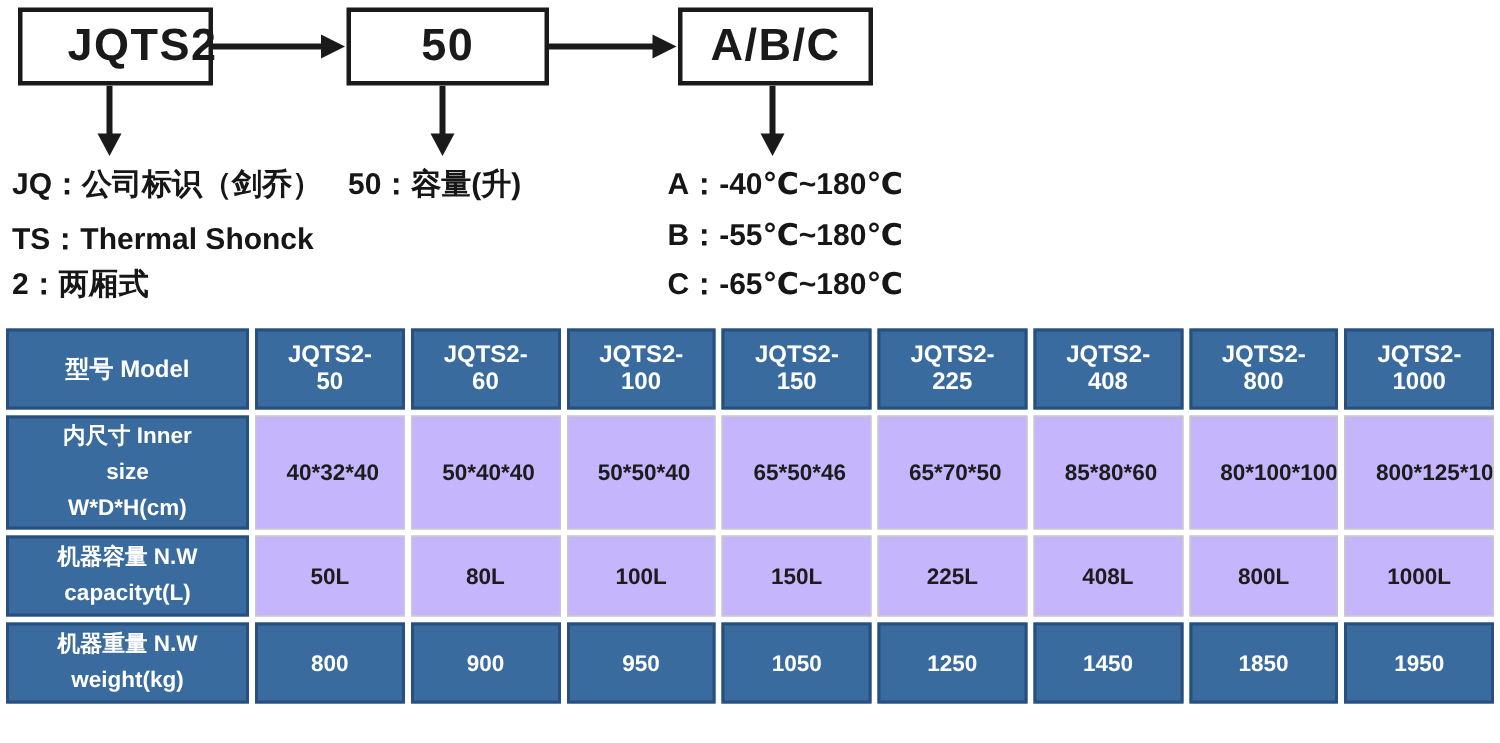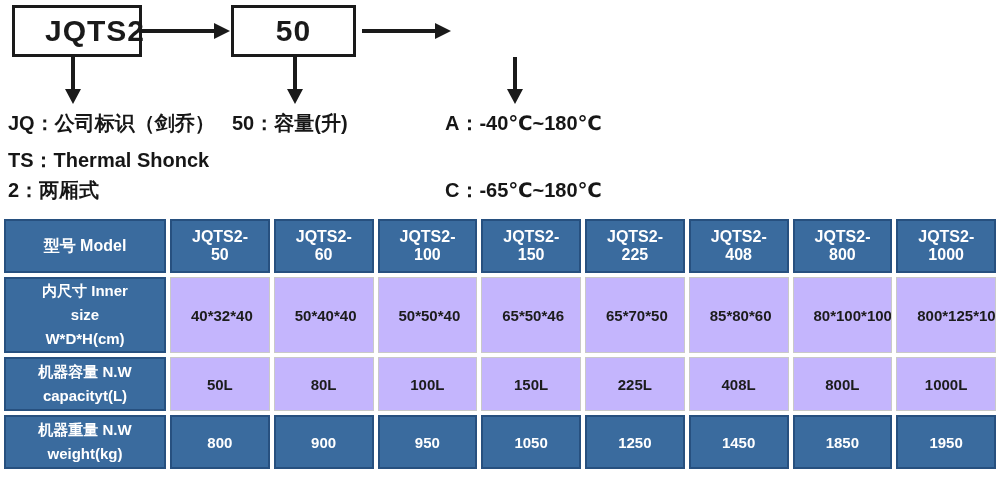--- a/index.html
+++ b/index.html
@@ -22,21 +22,21 @@
     border: 3px solid #1a1a1a;
     display: flex;
     align-items: center;
     justify-content: center;
     font-weight: bold;
     font-size: 30px;
     color: #1a1a1a;
     letter-spacing: 1px;
   }
   #box-prefix   { left: 12px;  width: 130px; padding-left: 36px; }
-  #box-capacity { left: 231px; width: 125px; }
+  #box-capacity { left: 231px; width: 135px; }
   #box-grade    { left: 452px; width: 130px; }
 
   .arrow-layer { position: absolute; left: 0; top: 0; width: 1000px; height: 218px; }
 
   .note {
     position: absolute;
     font-weight: bold;
     font-size: 20px;
     color: #161616;
     white-space: nowrap;
@@ -100,26 +100,28 @@
 
     <line x1="295" y1="57" x2="295" y2="90" stroke="#1a1a1a" stroke-width="4"></line>
     <polygon points="287,89 303,89 295,104" fill="#1a1a1a"></polygon>
 
     <line x1="515" y1="57" x2="515" y2="90" stroke="#1a1a1a" stroke-width="4"></line>
     <polygon points="507,89 523,89 515,104" fill="#1a1a1a"></polygon>
   </svg>
 
   <div class="dbox" id="box-prefix">JQTS2</div>
   <div class="dbox" id="box-capacity">50</div>
+  <div class="dbox" id="box-grade">A/B/C</div>
 
   <div class="note" id="note-ts">TS：Thermal Shonck</div>
   <div class="note" id="note-jq">JQ：公司标识（剑乔）</div>
   <div class="note" id="note-2">2：两厢式</div>
   <div class="note" id="note-cap">50：容量(升)</div>
   <div class="note" id="note-a">A：-40℃~180℃</div>
+  <div class="note" id="note-b">B：-55℃~180℃</div>
   <div class="note" id="note-c">C：-65℃~180℃</div>
 
   <table class="spec">
     <colgroup>
       <col style="width:162px">
       <col>
         <col>
         <col>
         <col>
         <col>

